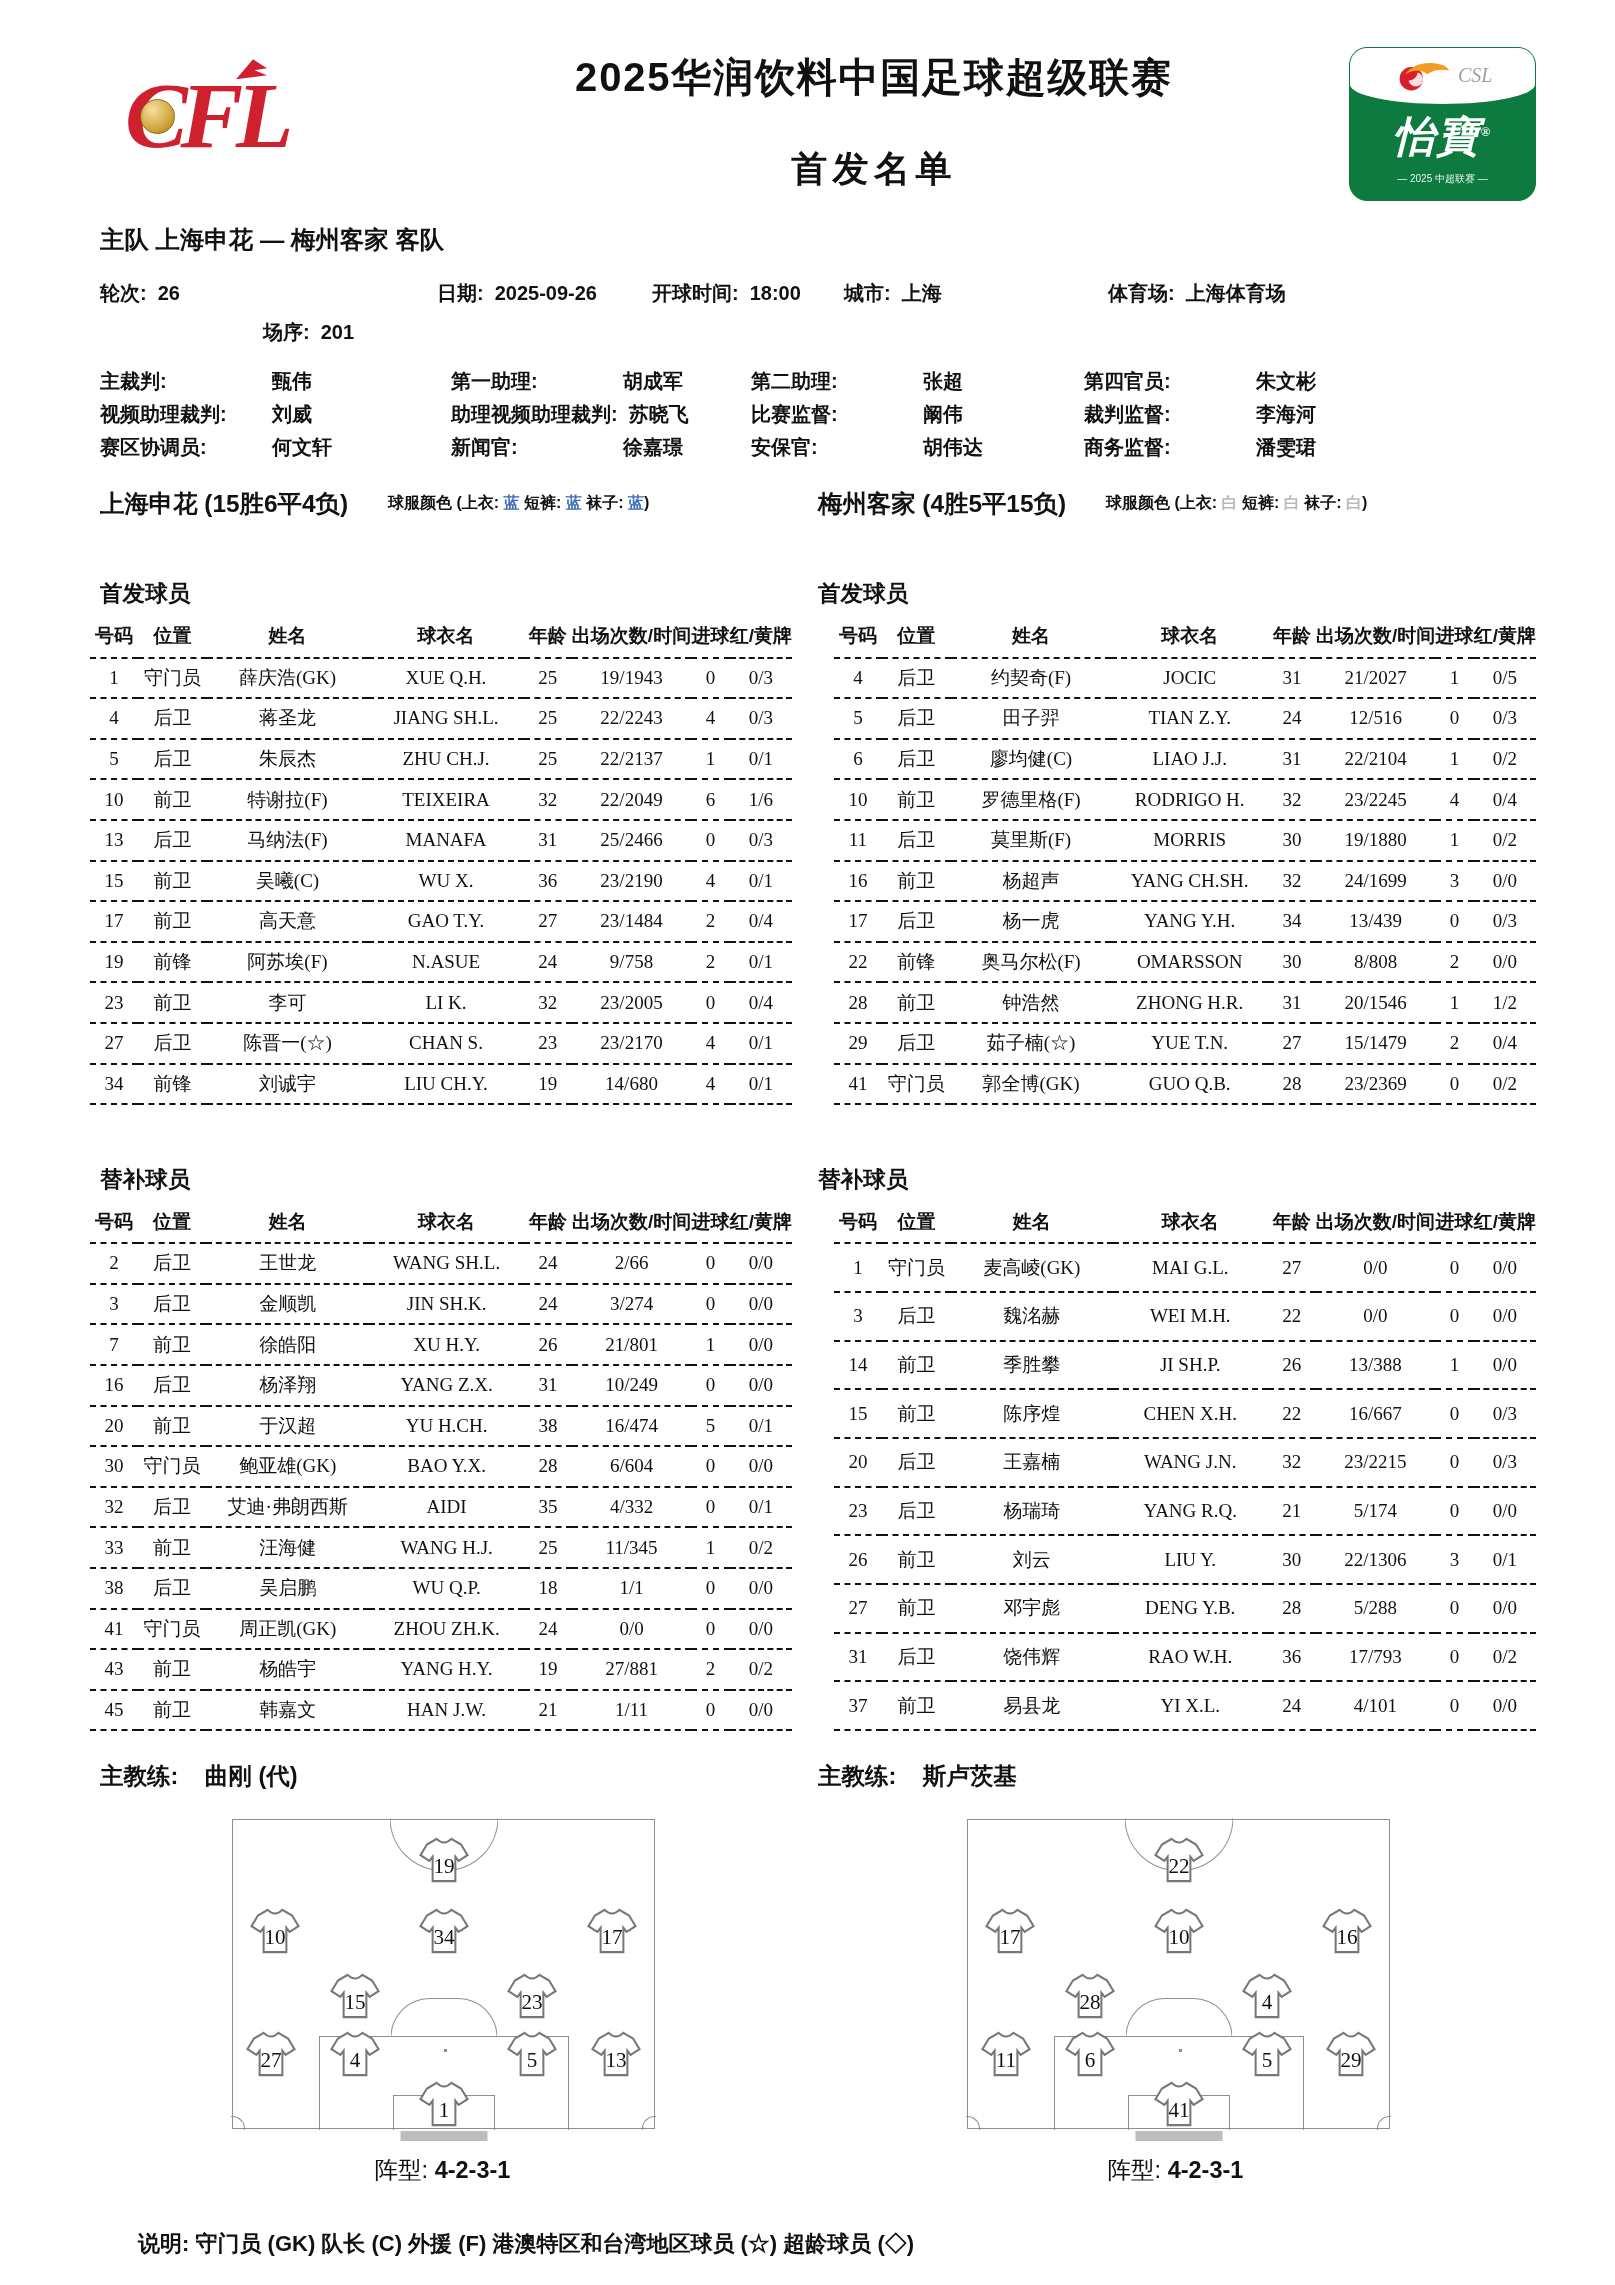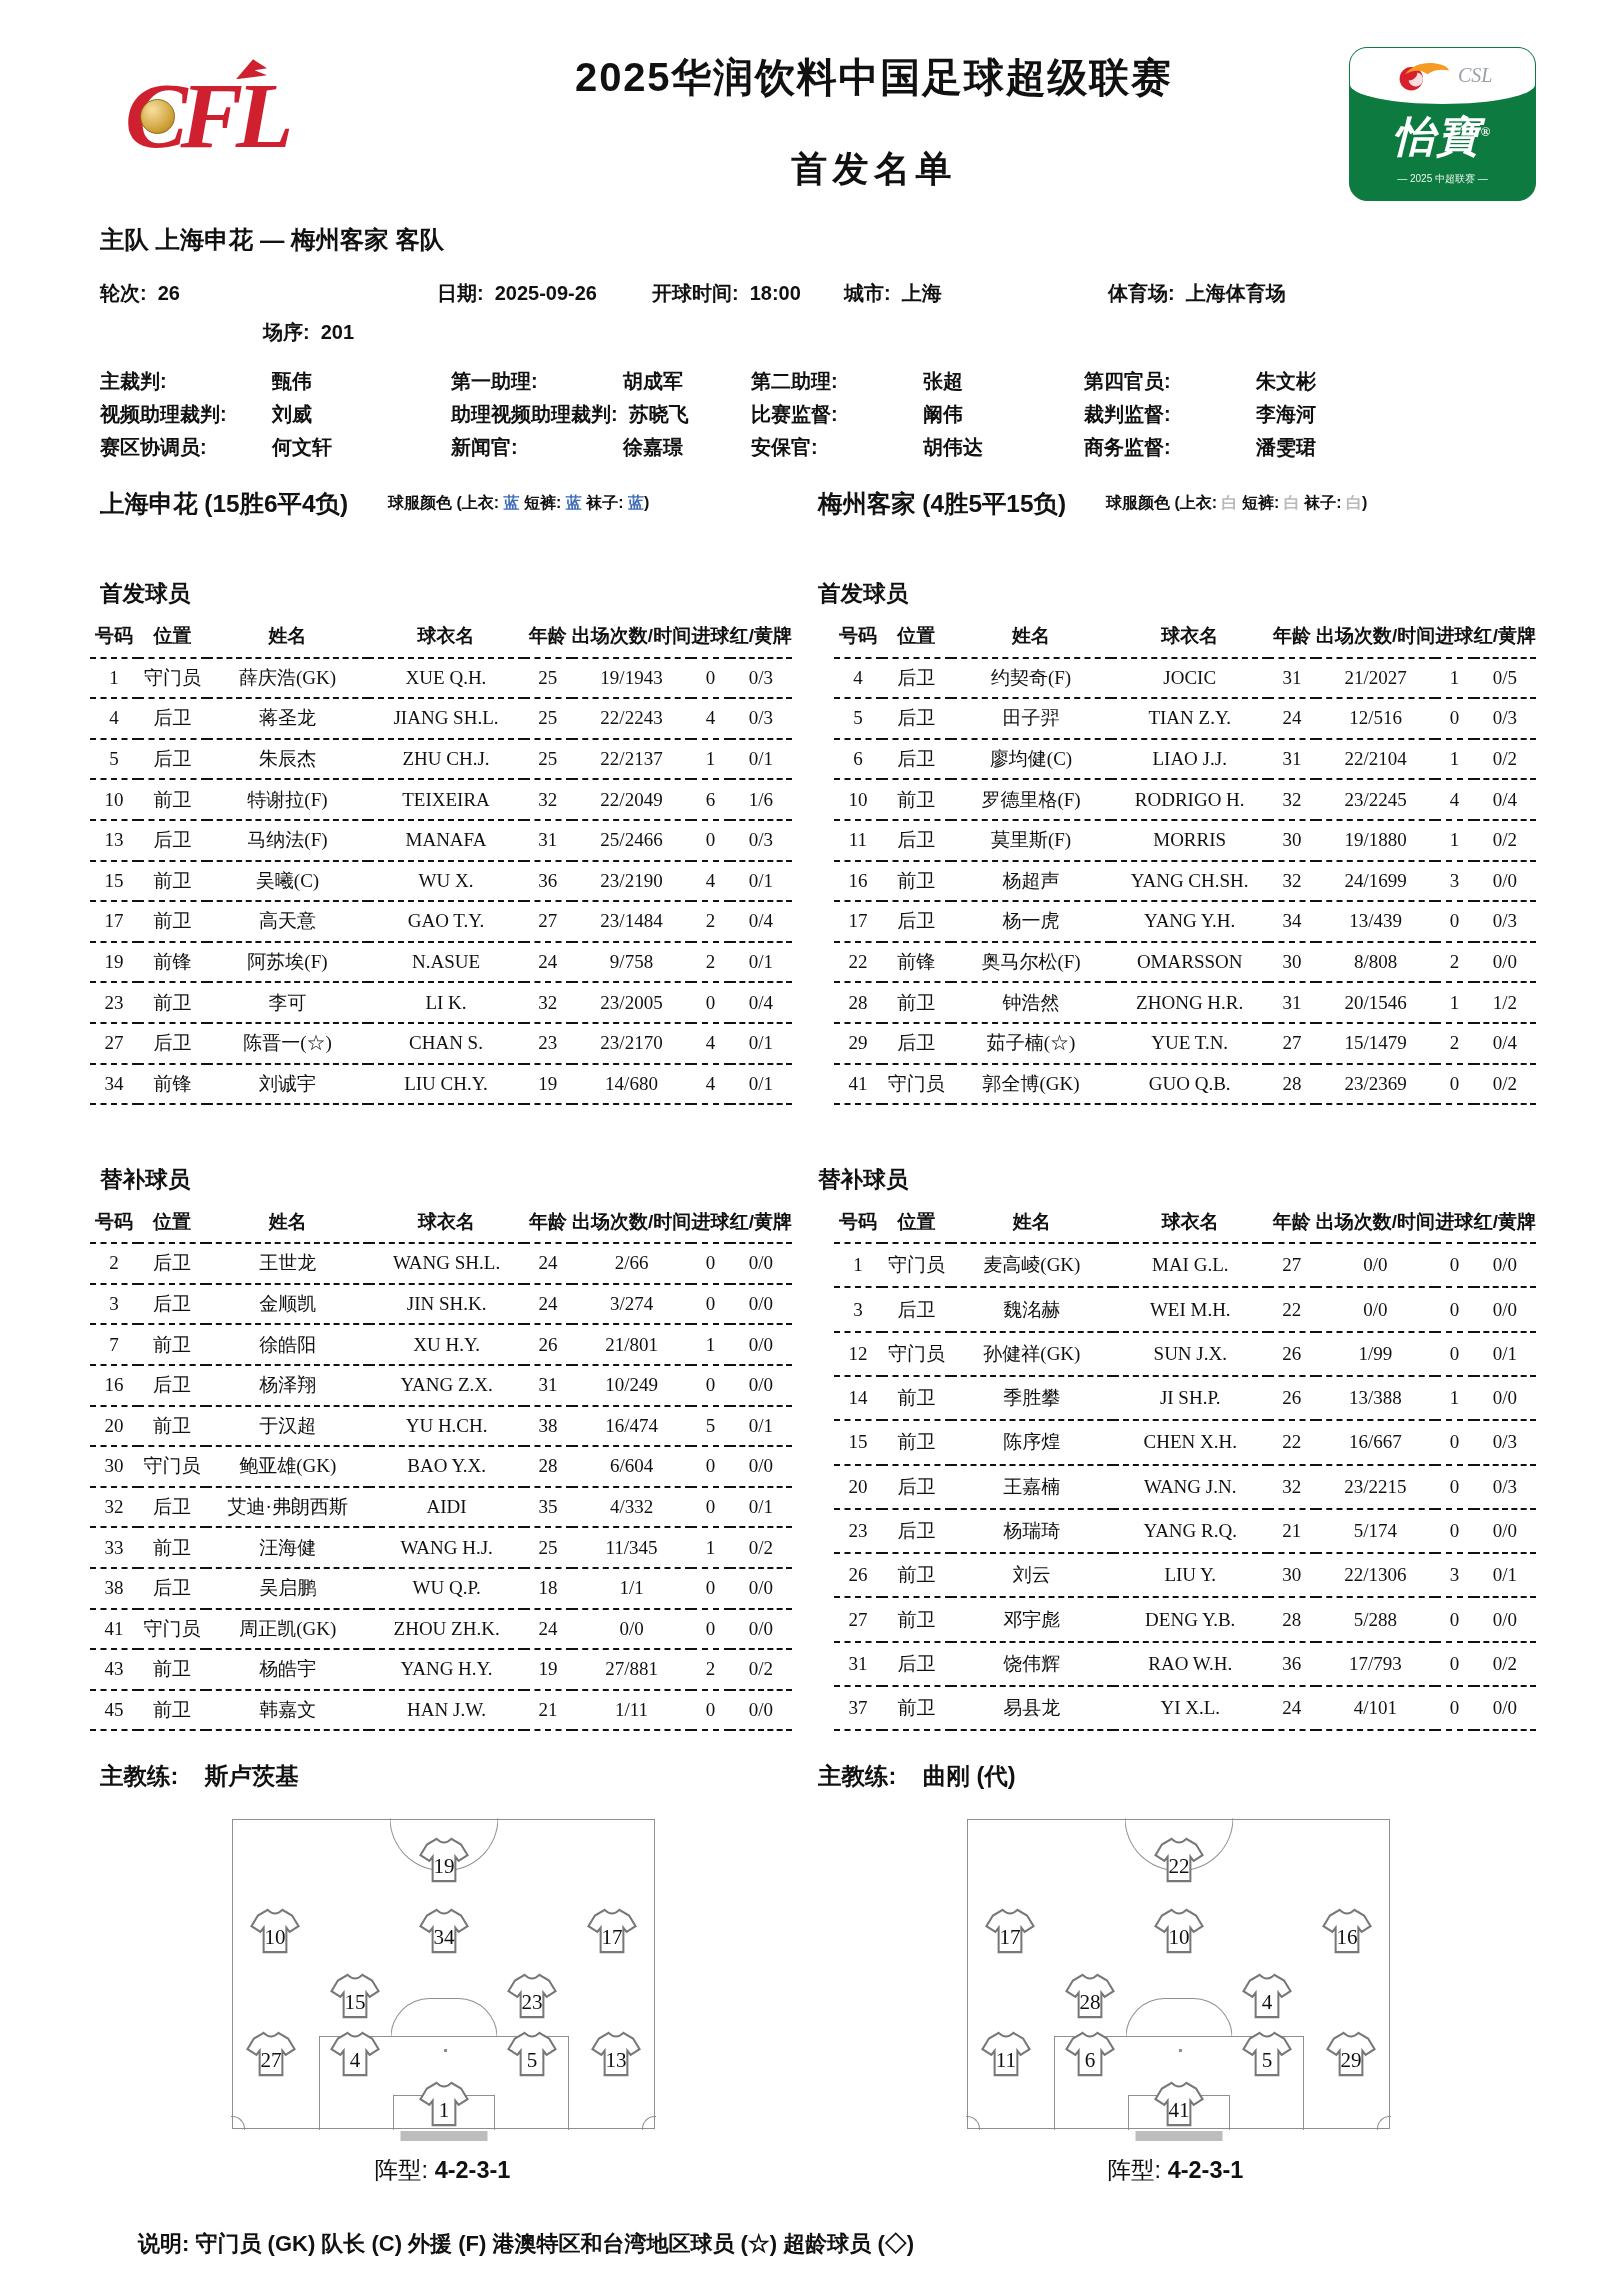--- a/index.html
+++ b/index.html
@@ -624,30 +624,20 @@
             <td>3</td>
             <td>后卫</td>
             <td>魏洺赫</td>
             <td>WEI M.H.</td>
             <td>22</td>
             <td>0/0</td>
             <td>0</td>
             <td>0/0</td>
           </tr>
           <tr>
-            <td>12</td>
-            <td>守门员</td>
-            <td>孙健祥(GK)</td>
-            <td>SUN J.X.</td>
-            <td>26</td>
-            <td>1/99</td>
-            <td>0</td>
-            <td>0/1</td>
-          </tr>
-          <tr>
             <td>14</td>
             <td>前卫</td>
             <td>季胜攀</td>
             <td>JI SH.P.</td>
             <td>26</td>
             <td>13/388</td>
             <td>1</td>
             <td>0/0</td>
           </tr>
           <tr>
@@ -720,25 +710,25 @@
             <td>0</td>
             <td>0/0</td>
           </tr>
         </tbody>
       </table>
   </div>
 
   <div class="coachrow">
     <div>
       <span>主教练:</span>
-      <span class="coach-name">斯卢茨基</span>
+      <span class="coach-name">曲刚 (代)</span>
     </div>
     <div>
       <span>主教练:</span>
-      <span class="coach-name">曲刚 (代)</span>
+      <span class="coach-name">斯卢茨基</span>
     </div>
   </div>
 
   <div class="pitchrow">
     <div class="pitch pitch-a">
       <i class="mk mk-cc"></i>
       <i class="mk mk-arc"></i>
       <i class="mk mk-pa"></i>
       <i class="mk mk-ga"></i>
       <i class="mk mk-spot"></i>

